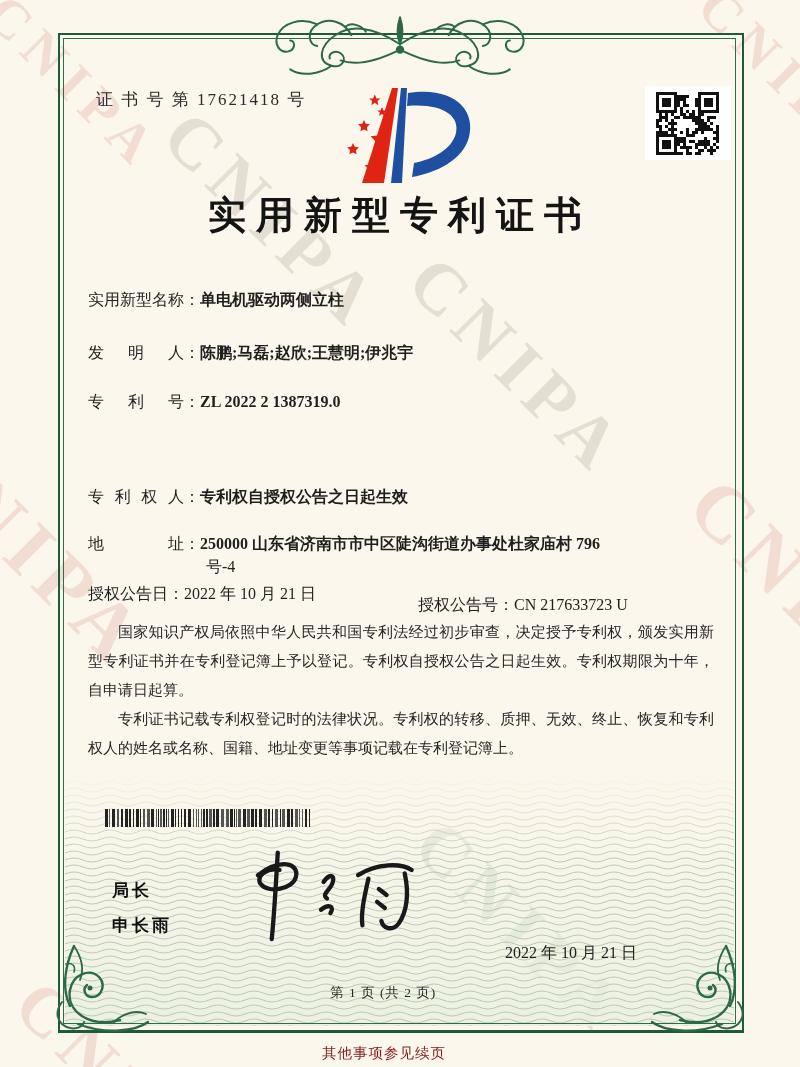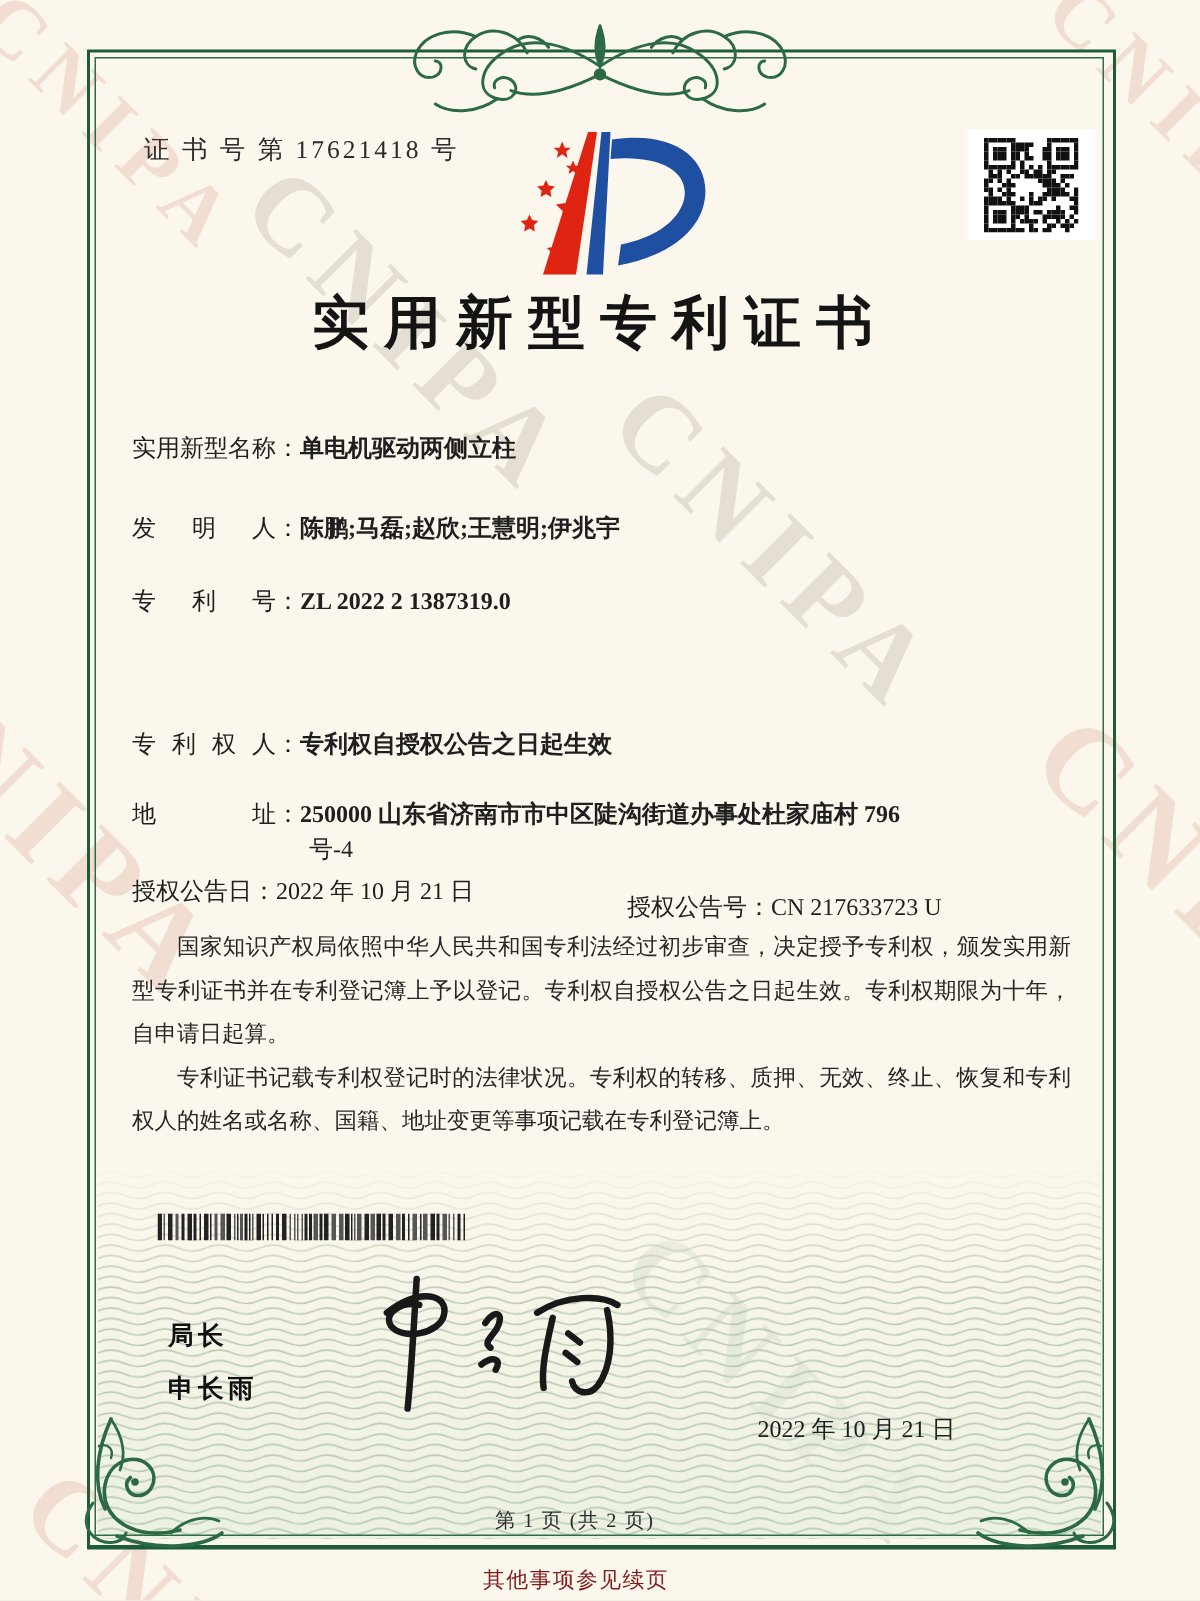--- a/index.html
+++ b/index.html
@@ -33,21 +33,21 @@
   .fvalue{display:inline-block;margin-left:0;vertical-align:top;font-weight:bold;}
   .fvalue2{display:block;margin-left:118px;}
   .grantrow{left:88px;top:584px;width:640px;font-size:16px;color:#1f1f1f;}
   .grant2{position:absolute;left:330px;top:0;margin-top:11px;}
   .paras{left:88px;top:618px;width:626px;font-size:15px;line-height:29px;
     text-align:justify;color:#262626;}
   .paras p{margin:0;text-indent:2em;}
   .signer{left:112px;font-size:17px;font-weight:600;letter-spacing:3px;
     font-family:"Liberation Sans","DejaVu Sans",sans-serif;color:#111;}
   .issue-date{left:505px;top:943px;font-size:16px;color:#1f1f1f;}
-  .pageinfo{left:330px;top:1005px;font-size:13.5px;letter-spacing:1px;color:#2b2b2b;}
+  .pageinfo{left:330px;top:984px;font-size:13.5px;letter-spacing:1px;color:#2b2b2b;}
   .contnote{left:322px;top:1044px;font-size:14.5px;letter-spacing:1px;color:#7f1d1d;}
   .qr-patch{left:645px;top:86px;width:86px;height:74px;background:#fff;}
   .qr-patch svg{position:absolute;left:11px;top:6px;}
   .barcode{left:105px;top:809px;width:210px;height:18px;}
   .waves{left:65px;top:772px;}
   .orn-top{left:265px;top:8px;}
   .orn-bl{left:50px;top:942px;}
   .orn-br{left:650px;top:942px;transform:scaleX(-1);}
   .logo{left:328px;top:80px;}
   .sig{left:232px;top:845px;}

